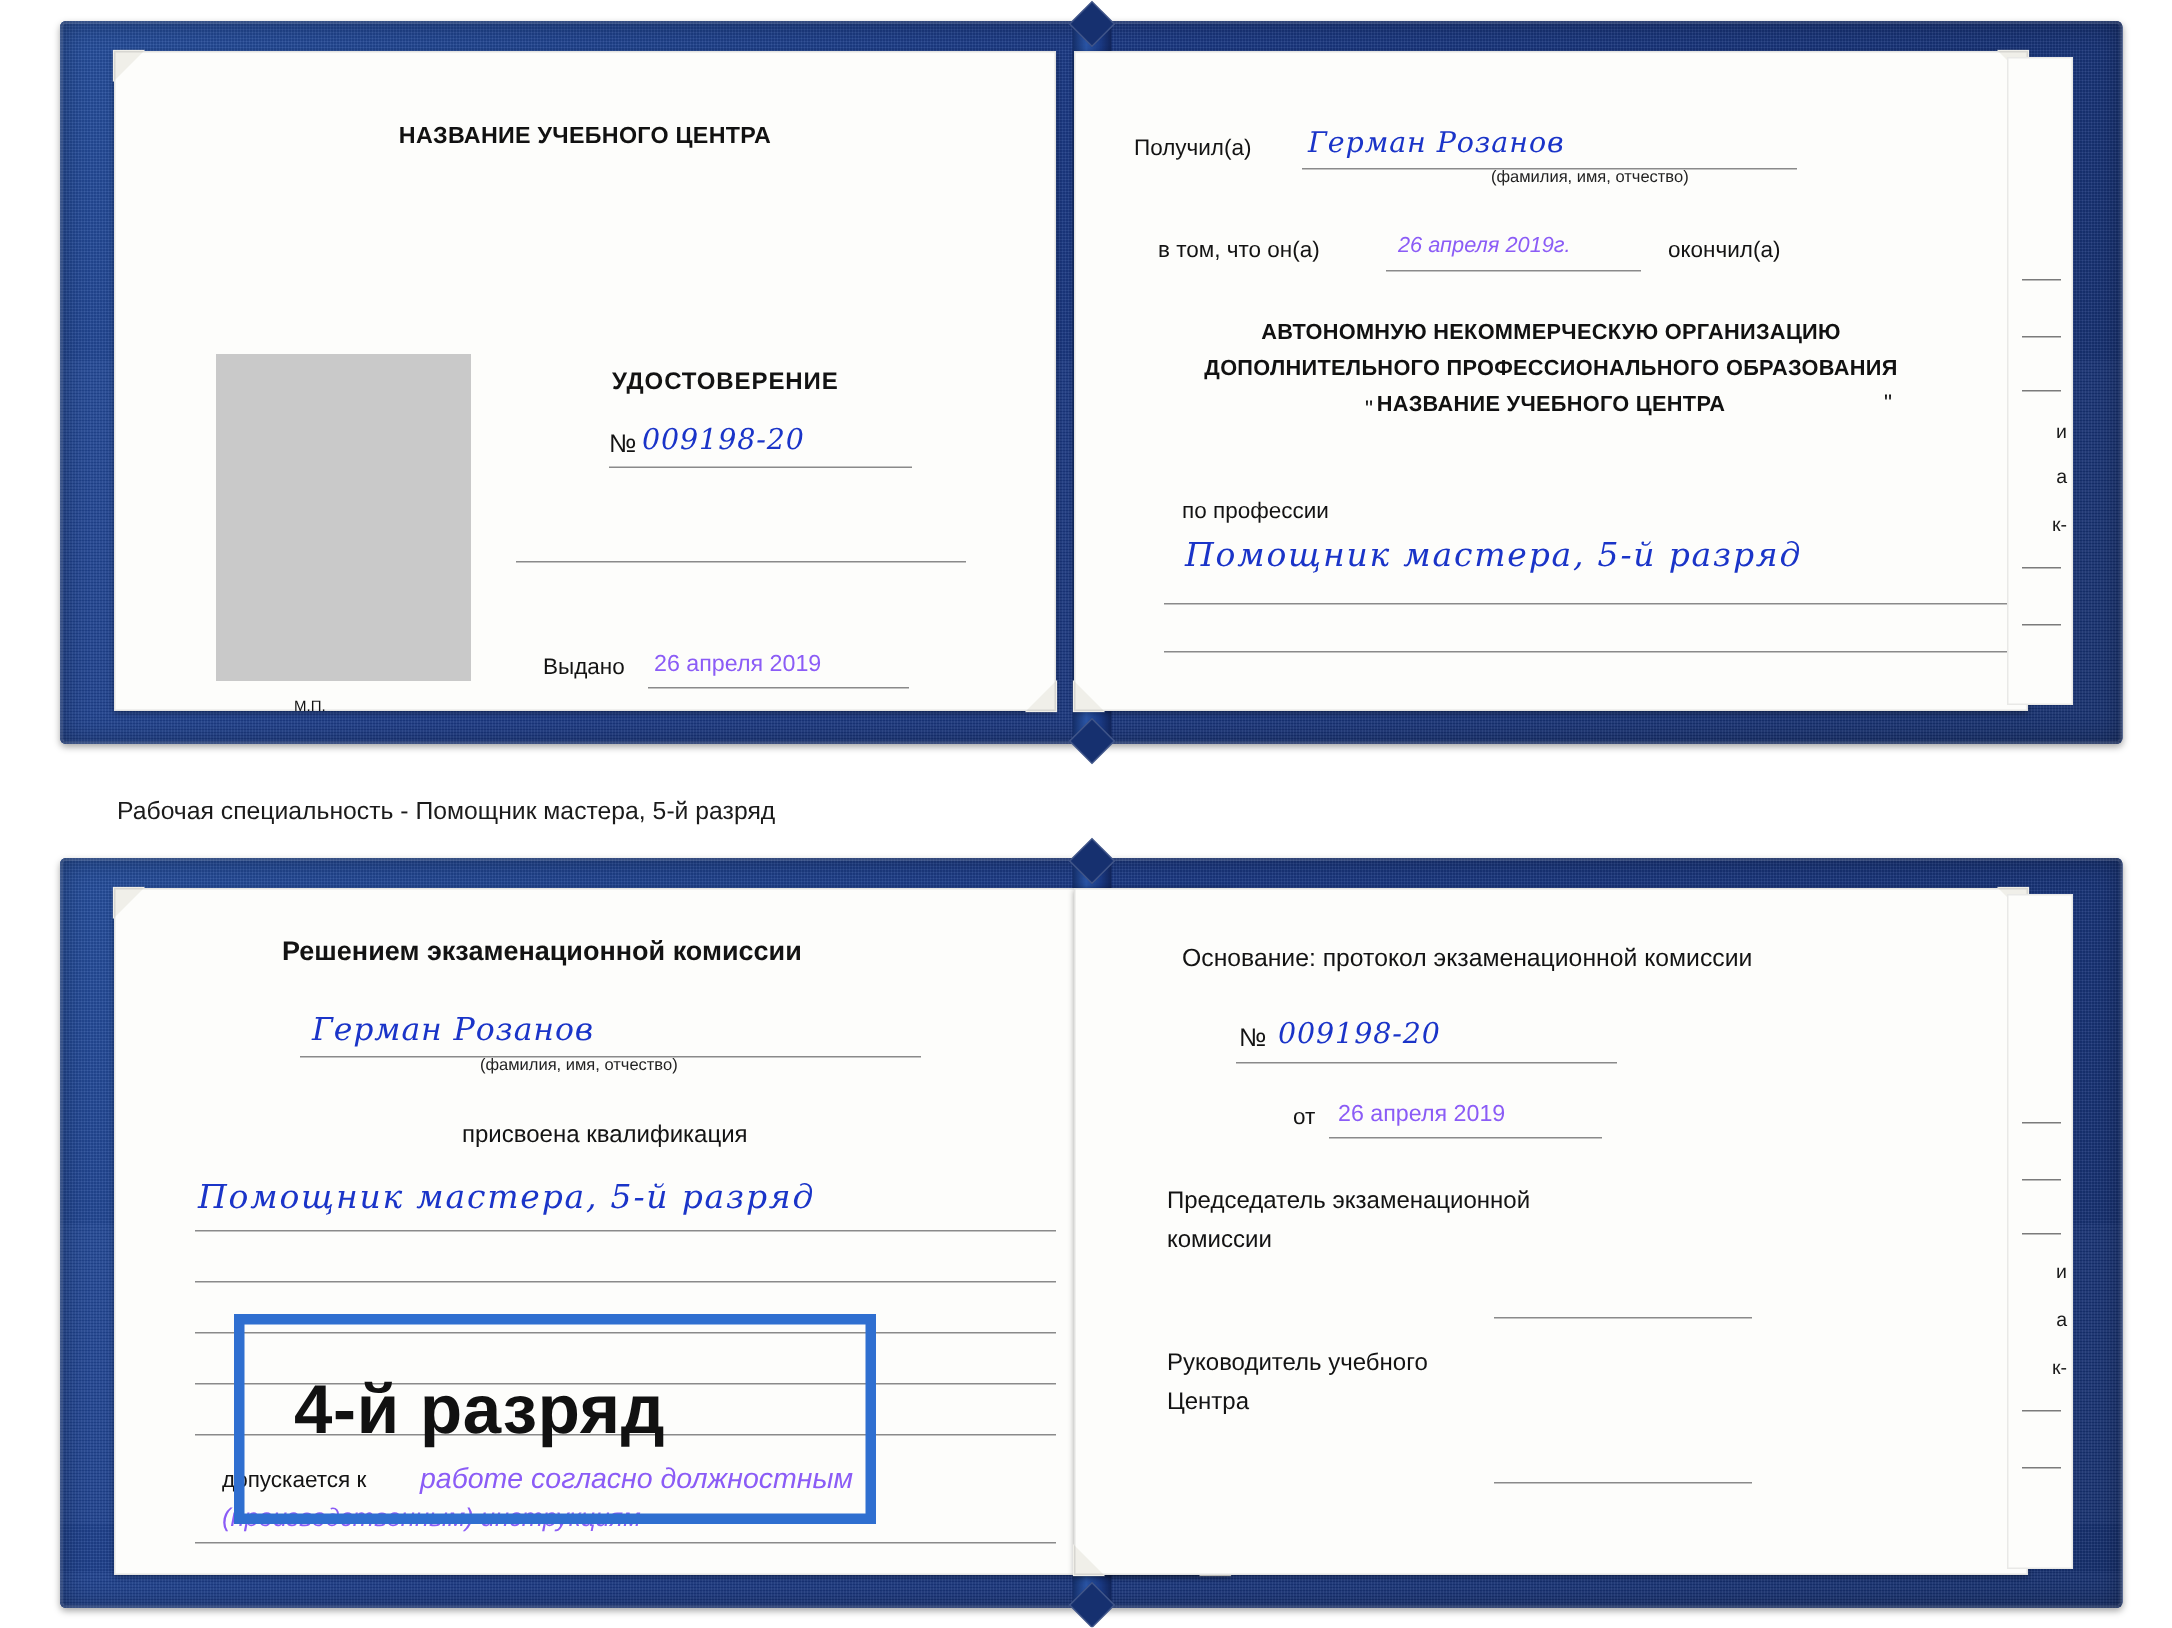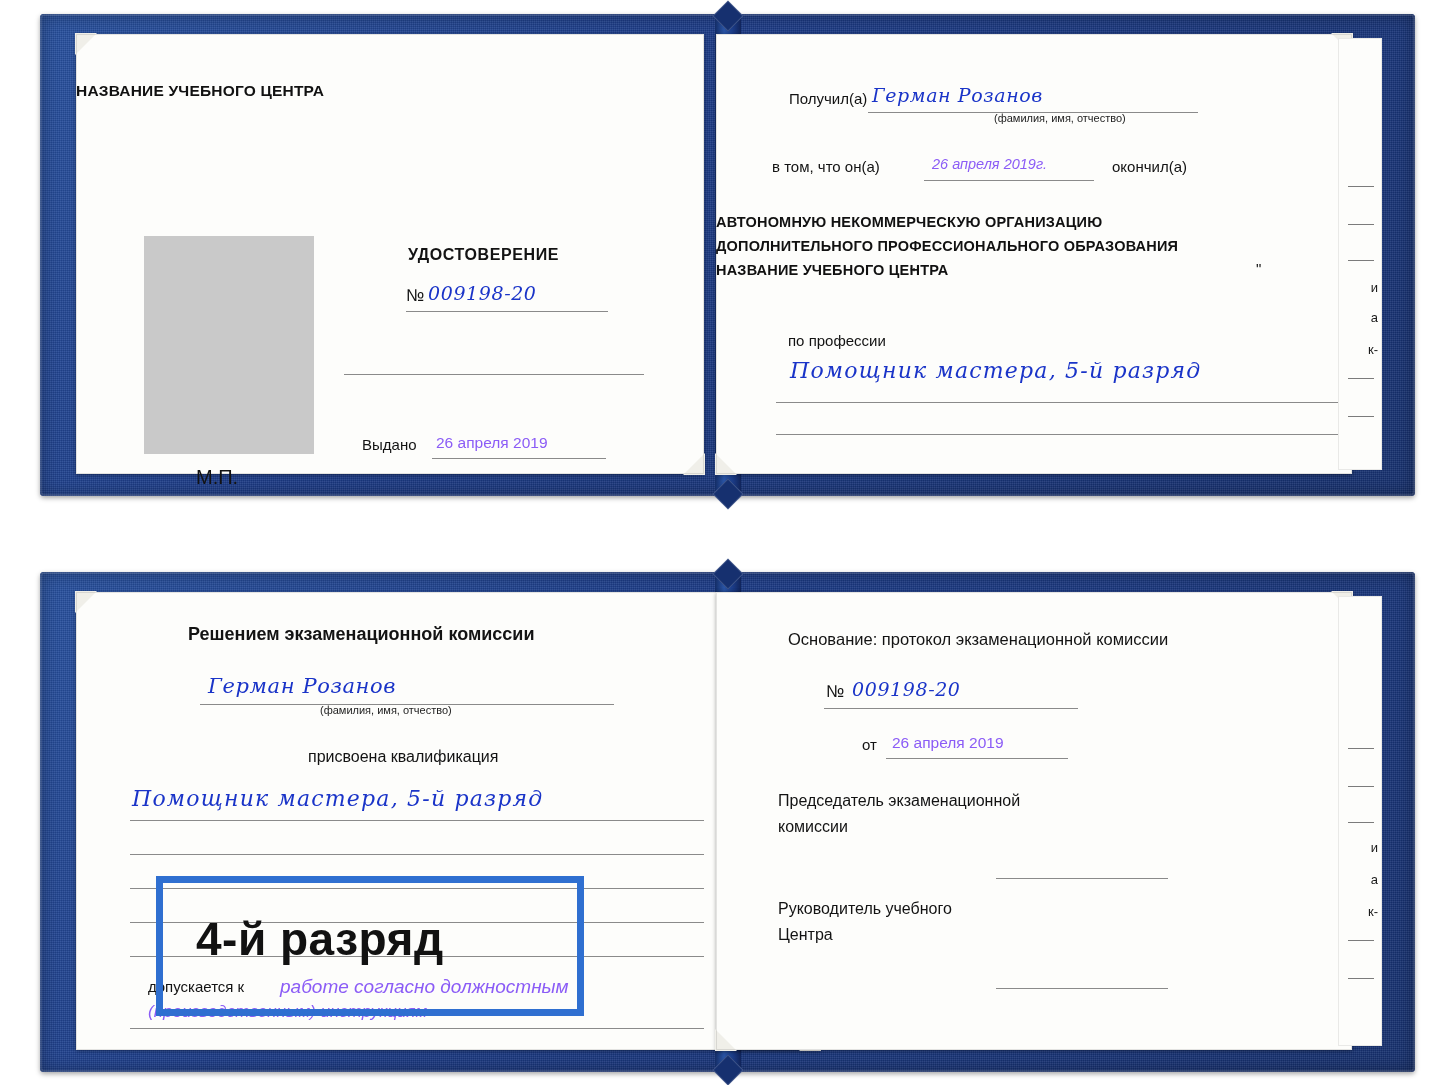--- a/index.html
+++ b/index.html
@@ -105,20 +105,21 @@
     font-family: "Liberation Sans", sans-serif;
   }
 
   
   .doc-head {
     position: absolute;
     font-weight: bold;
     font-size: 15.5px;
     letter-spacing: 0.2px;
     color: #111;
+    text-align: center;
     font-family: "Liberation Sans", sans-serif;
   }
   .doc-text {
     position: absolute;
     font-size: 15px;
     color: #131313;
     font-family: "Liberation Sans", sans-serif;
   }
   .doc-text.small {
     font-size: 11px;
@@ -226,28 +227,28 @@
       <div class="doc-text" style="left:330px; top:252px; font-size:17px;">№</div>
       <div class="hand" style="left:352px; top:248px;">009198-20</div>
       <div class="rule" style="left:330px; top:277px; width:202px;"></div>
 
       <div class="rule" style="left:268px; top:340px; width:300px;"></div>
 
       <div class="doc-text" style="left:286px; top:402px;">Выдано</div>
       <div class="typed" style="left:360px; top:400px;">26 апреля 2019</div>
       <div class="rule" style="left:356px; top:424px; width:174px;"></div>
 
-      <div class="doc-text" style="left:120px; top:432px; font-size:20px;">М.П.</div>
+      <div class="doc-text" style="left:120px; top:432px; font-size:10px;">М.П.</div>
     </div>
 
     <div class="leaf" style="left:676px; top:20px; width:636px; height:440px;">
       <div class="fold-tr" style="right:-1px; top:-1px; clip-path:polygon(100% 0,100% 100%,0 0);"></div>
       <div class="fold-bl" style="left:-1px; bottom:-1px; clip-path:polygon(0 0,0 100%,100% 100%);"></div>
 
-      <div class="doc-text" style="left:73px; top:56px;">Получил(а)</div>
+      <div class="doc-text" style="left:40px; top:56px;">Получил(а)</div>
       <div class="hand" style="left:156px; top:50px;">Герман Розанов</div>
       <div class="rule" style="left:152px; top:78px; width:330px;"></div>
       <div class="doc-text small" style="left:278px; top:78px;">(фамилия, имя, отчество)</div>
 
       <div class="doc-text" style="left:56px; top:124px;">в том, что он(а)</div>
       <div class="typed italic" style="left:216px; top:122px;">26 апреля 2019г.</div>
       <div class="rule" style="left:208px; top:146px; width:170px;"></div>
       <div class="doc-text" style="left:396px; top:124px;">окончил(а)</div>
 
       <div class="doc-head" style="left:0; top:180px; width:636px; font-size:14.5px;">АВТОНОМНУЮ НЕКОММЕРЧЕСКУЮ ОРГАНИЗАЦИЮ</div>
@@ -269,20 +270,21 @@
       <div class="sl-line" style="top:186px;"></div>
       <div class="sl-line" style="top:222px;"></div>
       <div class="sl-txt" style="top:242px;">и</div>
       <div class="sl-txt" style="top:272px;">а</div>
       <div class="sl-txt" style="top:304px;">к-</div>
       <div class="sl-line" style="top:340px;"></div>
       <div class="sl-line" style="top:378px;"></div>
     </div>
   </div>
 
+  <div class="caption">Рабочая специальность - Помощник мастера, 5-й разряд</div>
 
   <div class="book bottom">
     <div class="cover-texture"></div>
     <div class="cover-edge-light"></div>
     <div class="spine"></div>
     <div class="spine-notch" style="top:-9px;"></div>
     <div class="spine-notch" style="bottom:-9px;"></div>
 
     <div class="leaf" style="left:36px; top:20px; width:744px; height:458px;">
       <div class="fold-tl" style="left:-1px; top:-1px; clip-path:polygon(0 0,100% 0,0 100%);"></div>

